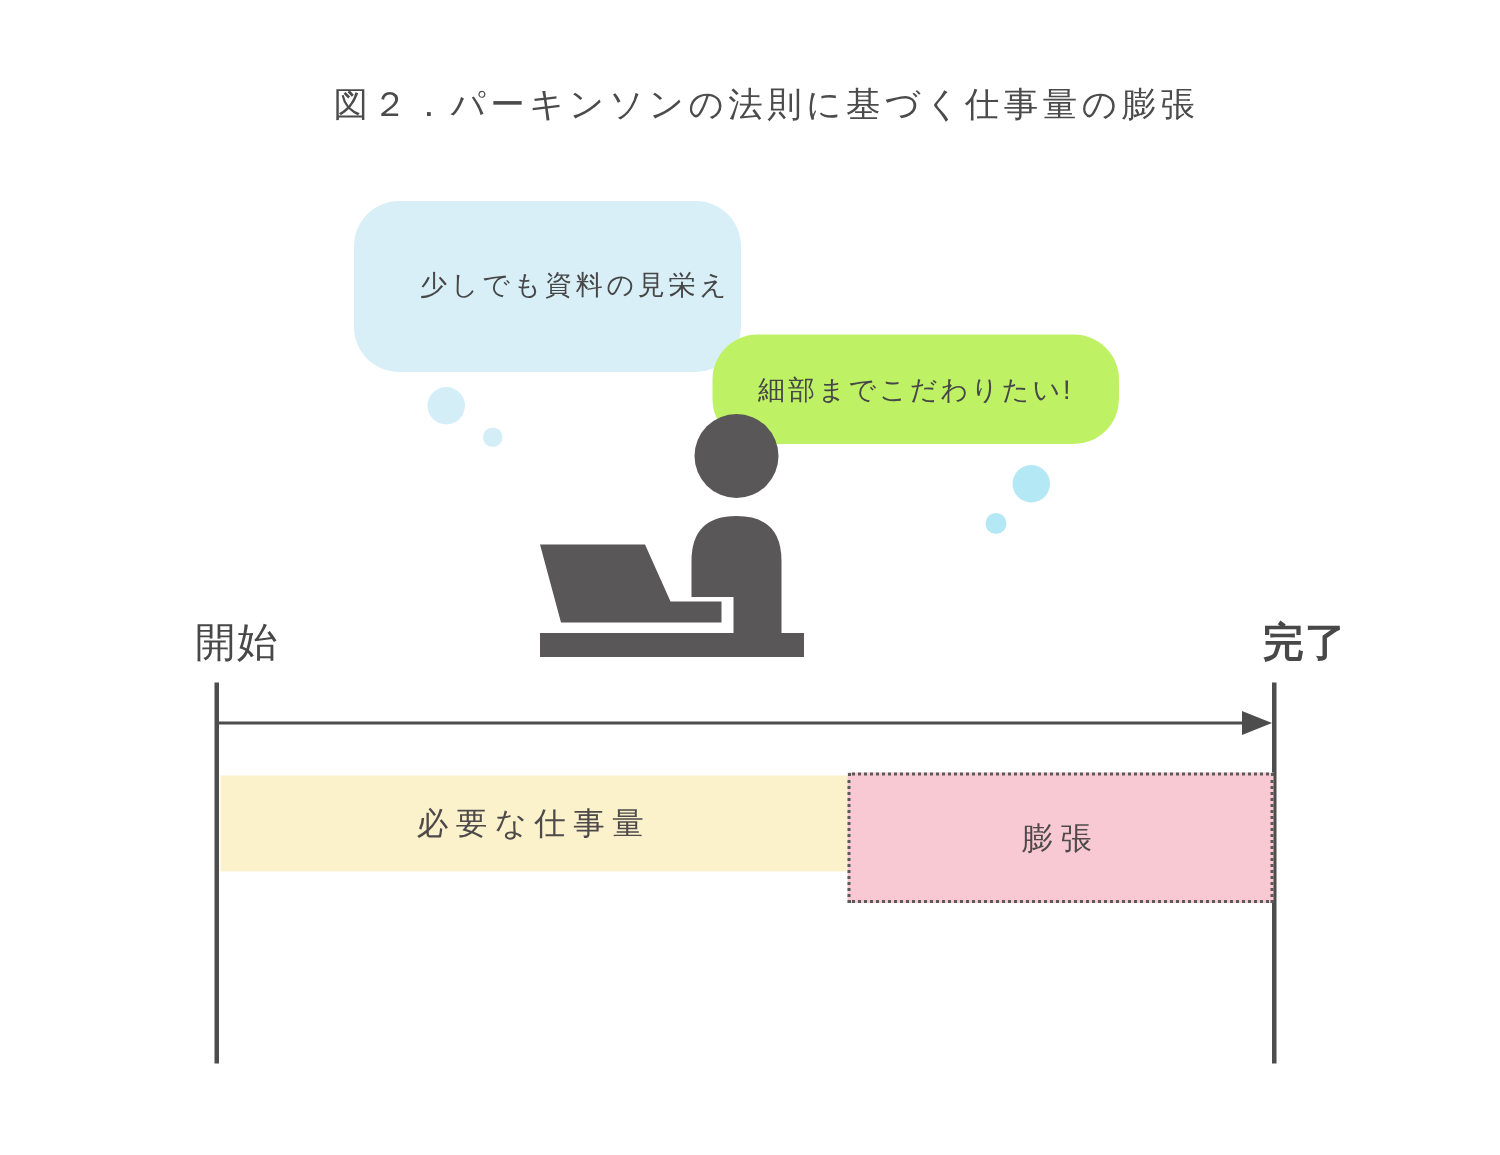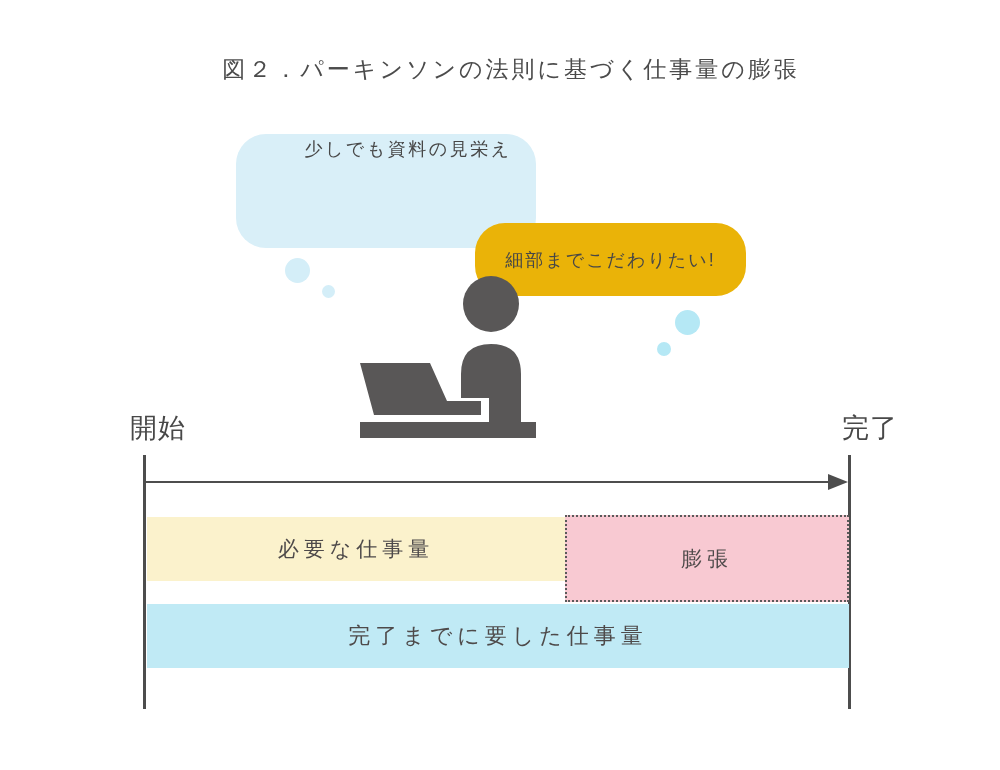--- a/index.html
+++ b/index.html
@@ -22,23 +22,23 @@
     color: #4b4b4b;
     padding-left: 22px;
   }
   .bubble {
     position: absolute;
     border-radius: 30px;
     color: #474747;
   }
   .bubble-1 {
     left: 236px; top: 134px;
-    width: 300px; height: 114px;
+    width: 258px; height: 114px;
     background: #d9eff8;
-    display: flex; flex-direction: row; justify-content: center;
+    display: flex; flex-direction: column; justify-content: center;
     padding-left: 44px;
     font-size: 18px; letter-spacing: 2.5px; line-height: 1.75;
   }
   .bubble-2 {
     left: 475px; top: 223px;
     width: 271px; height: 73px;
     background: #abe5f4;
     display: flex; align-items: center; justify-content: center;
     font-size: 18px; letter-spacing: 2px;
   }
@@ -50,21 +50,21 @@
   .person { position: absolute; left: 350px; top: 270px; width: 200px; height: 175px; }
   .tl-label {
     position: absolute;
     top: 410px;
     font-size: 27px;
     letter-spacing: 1px;
     color: #484848;
     margin-left: 18px;
   }
   .tl-start { left: 112px; }
-  .tl-end { left: 824px; }
+  .tl-end { left: 824px; font-weight: bold; }
   .vline {
     position: absolute;
     top: 455px;
     width: 3px; height: 254px;
     background: #4d4d4d;
   }
   .vline-left { left: 143px; }
   .vline-right { left: 848px; }
   .arrow-line {
     position: absolute;
@@ -109,21 +109,21 @@
 <body>
 
 <div class="stage">
 
   <div class="title">図２．パーキンソンの法則に基づく仕事量の膨張</div>
 
   <div class="bubble bubble-1" style="background-color: rgb(217, 239, 248);">
     <span>少しでも資料の見栄え</span>
   </div>
 
-  <div class="bubble bubble-2" style="background-color: #eab308;">
+  <div class="bubble bubble-2" style="background-color: #bef264;">
     <span>細部までこだわりたい!</span>
   </div>
 
   <div class="dot dot-l1"></div>
   <div class="dot dot-l2"></div>
   <div class="dot dot-r1"></div>
   <div class="dot dot-r2"></div>
 
   <svg class="person" viewBox="0 0 200 175" xmlns="http://www.w3.org/2000/svg" aria-hidden="true">
     <circle cx="141" cy="34" r="28" fill="#595757"></circle>
@@ -142,17 +142,14 @@
   <div class="arrow-head"></div>
 
   <div class="bar bar-required" style="background-color: rgb(251, 242, 204);">
     <span>必要な仕事量</span>
   </div>
 
   <div class="bar bar-expansion" style="background-color: rgb(248, 201, 210);">
     <span>膨張</span>
   </div>
 
-  <div class="bar bar-total" style="background-color: rgb(192, 234, 245);">
-    <span>完了までに要した仕事量</span>
-  </div>
 
 </div>
 
 </body></html>

